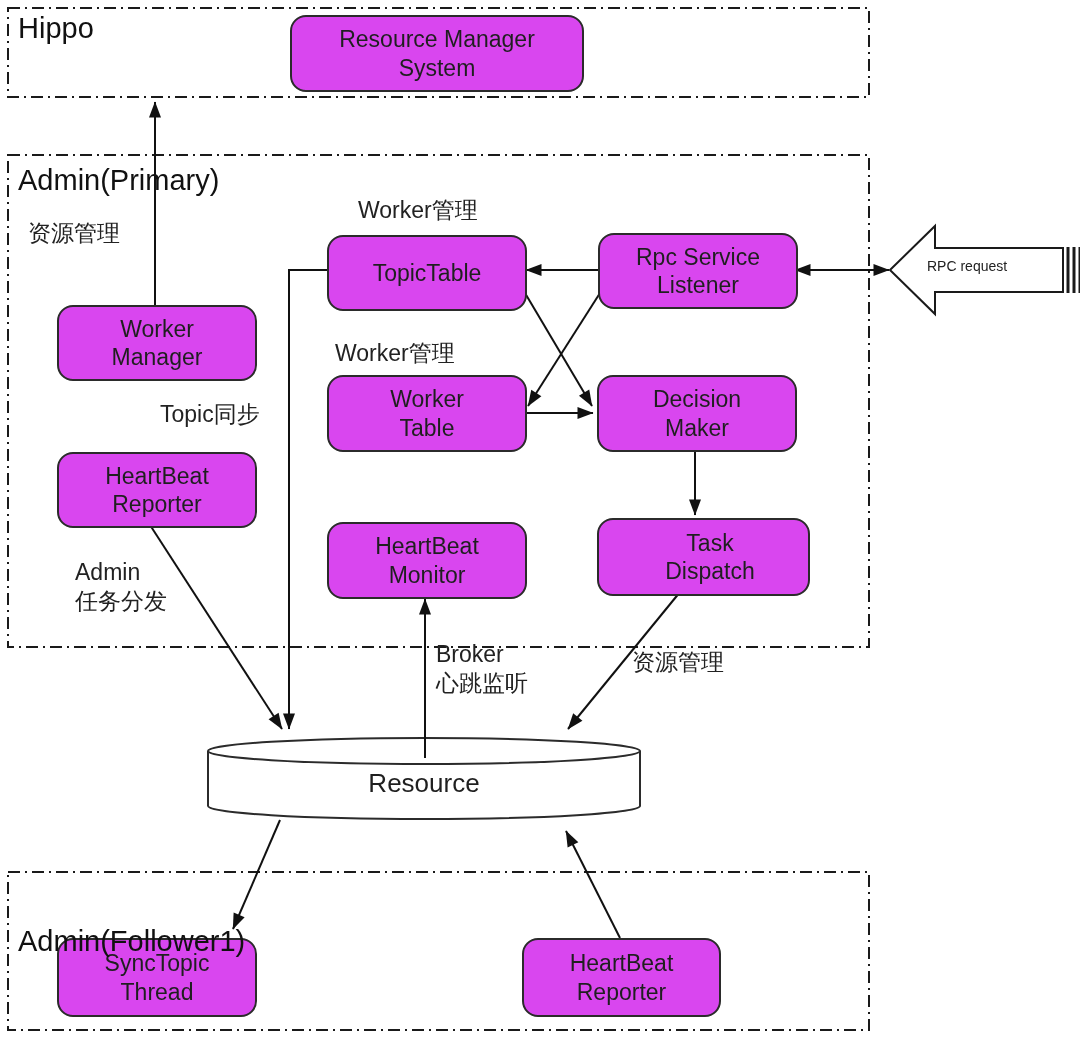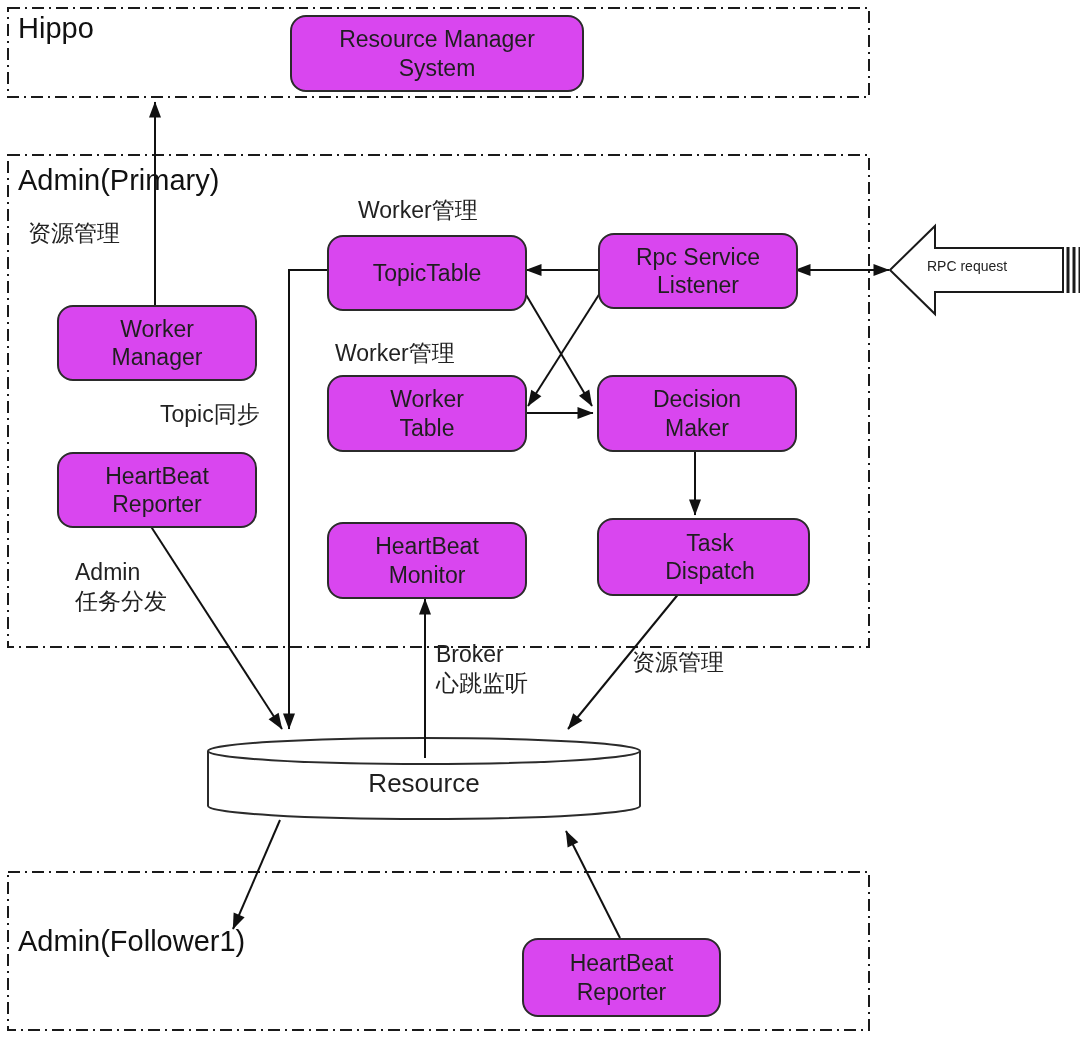--- a/index.html
+++ b/index.html
@@ -103,20 +103,22 @@
   <div class="node n-worker-table">Worker
 Table</div>
   <div class="node n-decision-maker">Decision
 Maker</div>
   <div class="node n-hb-reporter-primary">HeartBeat
 Reporter</div>
   <div class="node n-hb-monitor">HeartBeat
 Monitor</div>
   <div class="node n-task-dispatch">Task
 Dispatch</div>
+  <div class="node n-sync-topic">SyncTopic
+Thread</div>
   <div class="node n-hb-reporter-follower">HeartBeat
 Reporter</div>
 
   <div class="zk-label">Resource</div>
 
   <div class="elabel l-resource-mgmt">资源管理</div>
   <div class="elabel l-topic-mgmt">Worker管理</div>
   <div class="elabel l-worker-mgmt">Worker管理</div>
   <div class="elabel l-topic-sync">Topic同步</div>
   <div class="elabel l-admin-heartbeat">Admin

